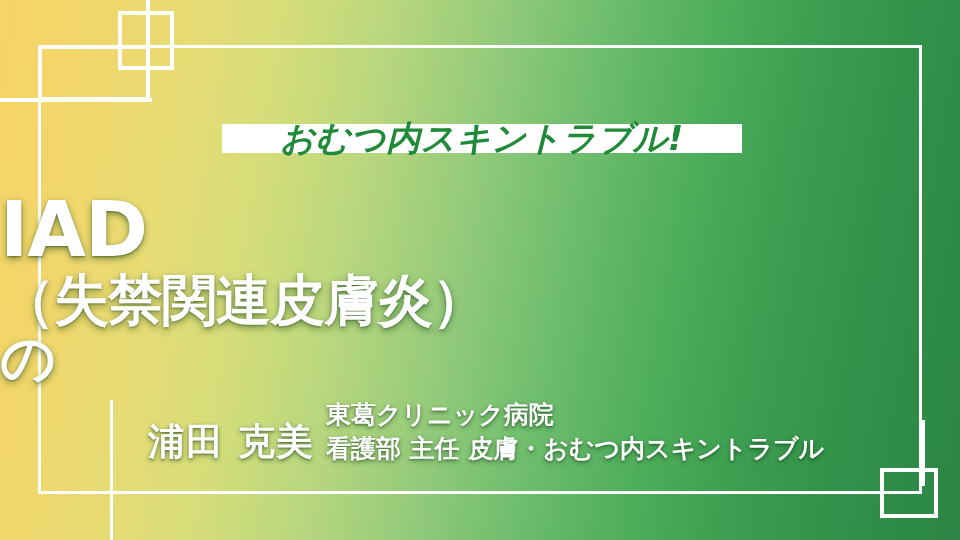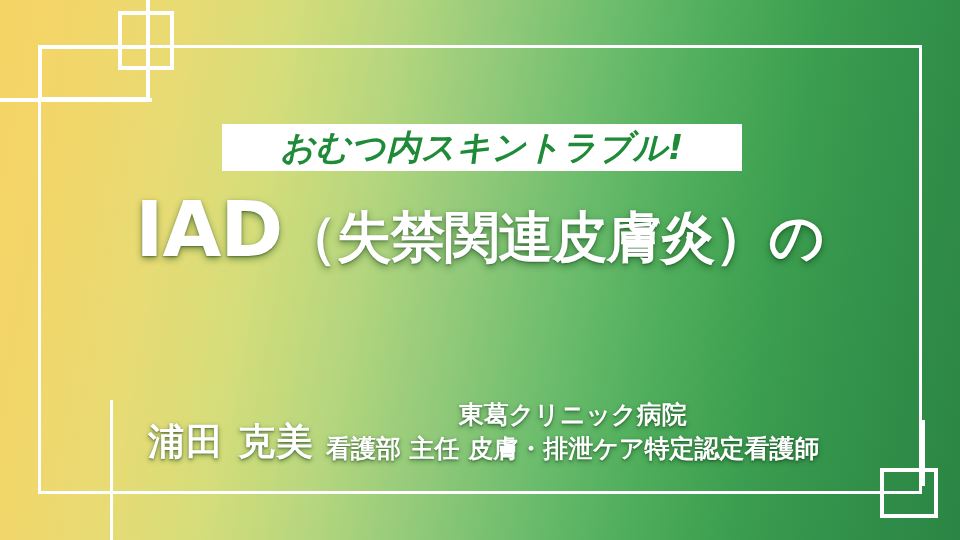--- a/index.html
+++ b/index.html
@@ -120,21 +120,21 @@
     width: 4px;
     height: 66px;
   }
 
   
   #subtitle-banner {
     position: absolute;
     left: 222px;
     top: 124px;
     width: 520px;
-    height: 47px;
+    height: 29px;
     background: #ffffff;
     display: flex;
     align-items: center;
     justify-content: center;
   }
   #subtitle-text {
     font-size: 34px;
     font-weight: 700;
     font-style: italic;
     color: #1f8a38;
@@ -153,20 +153,21 @@
     text-align: center;
     color: #ffffff;
     text-shadow:
       0 3px 7px rgba(0, 55, 10, 0.45),
       0 1px 2px rgba(0, 40, 5, 0.4);
   }
   .title-line {
     font-weight: 700;
     line-height: 1.06;
     white-space: nowrap;
+    flex-direction: column;
   }
   #title-line-1 {
     font-size: 62px;
     display: flex;
     align-items: baseline;
     justify-content: center;
   }
   #title-iad {
     font-size: 76px;
     font-weight: 700;
@@ -206,21 +207,20 @@
     line-height: 1;
     letter-spacing: 1px;
     white-space: nowrap;
     padding-bottom: 5px;
   }
   #presenter-affiliation {
     margin-left: 12px;
     display: flex;
     flex-direction: column;
     justify-content: flex-end;
-    align-items: center;
   }
   .affiliation-line {
     font-size: 25px;
     font-weight: 700;
     line-height: 1.34;
     white-space: nowrap;
     letter-spacing: 0px;
   }
 </style>
 </head>
@@ -247,17 +247,17 @@
       <span id="title-iad">IAD</span>
       <span id="title-paren">（失禁関連皮膚炎）</span>
       <span id="title-no">の</span>
     </div>
   </div>
 
   <div id="presenter-block">
     <div id="presenter-name">浦田 克美</div>
     <div id="presenter-affiliation">
       <div class="affiliation-line">東葛クリニック病院</div>
-      <div class="affiliation-line">看護部 主任 皮膚・排泄ケア特定認定看護師</div>
+      <div class="affiliation-line">看護部 主任 皮膚・おむつ内スキントラブル</div>
     </div>
   </div>
 
 </div>
 
 </body></html>

